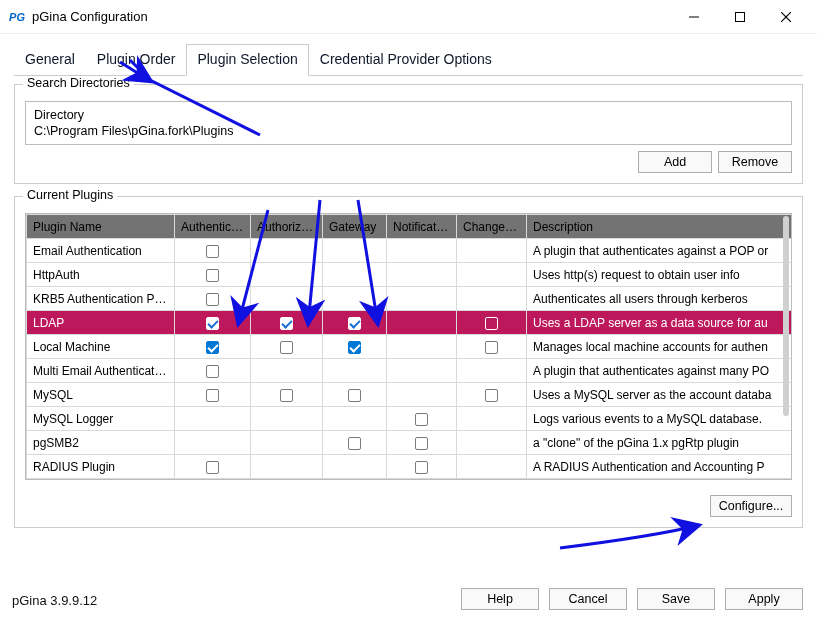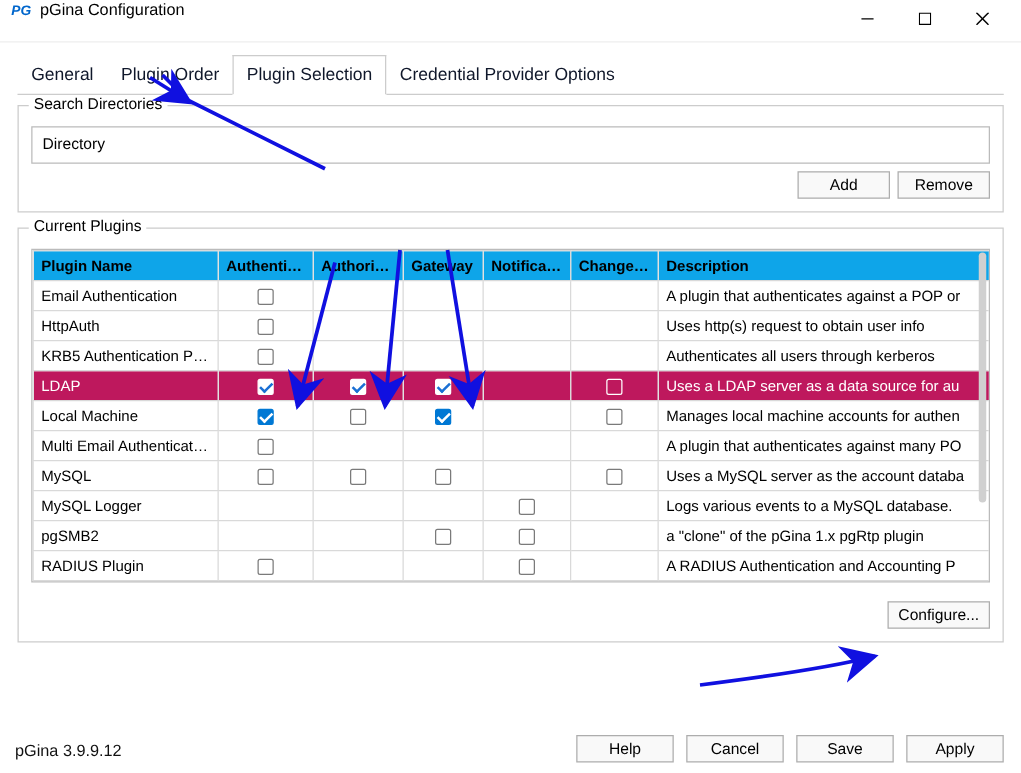--- a/index.html
+++ b/index.html
@@ -1,17 +1,17 @@
 <!DOCTYPE html>
 <html><head>
 <meta charset="utf-8">
 <style>
 * { box-sizing: border-box; margin: 0; padding: 0; }
 body { font-family: "Segoe UI", Tahoma, sans-serif; font-size: 12px; background: #fff; width: 817px; height: 618px; overflow: hidden; position: relative; }
-.titlebar { height: 34px; display: flex; padding: 0 8px; border-bottom: 1px solid #eee; }
+.titlebar { height: 34px; display: flex; align-items: center; padding: 0 8px; border-bottom: 1px solid #eee; }
 .titlebar .logo { width: 18px; height: 18px; margin-right: 6px; display: inline-flex; align-items: center; justify-content: center; font-size: 11px; font-weight: bold; font-style: italic; color: #0066cc; }
 .titlebar .title { flex: 1; font-size: 13px; }
 .winbtns { display: flex; gap: 0; }
 .winbtn { width: 46px; height: 30px; display: flex; align-items: center; justify-content: center; cursor: pointer; }
 .winbtn svg { width: 10px; height: 10px; }
 
 .content { padding: 10px 14px 6px; }
 
 .tabs { display: flex; border-bottom: 1px solid #ccc; margin-bottom: 8px; }
 .tab { padding: 6px 10px 8px; font-size: 14px; color:#0f172a; cursor: pointer; border: 1px solid transparent; border-bottom: none; margin-bottom: -1px; }
@@ -24,21 +24,21 @@
 .dirbox .lbl { font-size: 12.5px; margin-bottom: 2px; }
 .dirbox .val { font-size: 12.5px; }
 
 .btnrow { display: flex; justify-content: flex-end; gap: 6px; }
 .btn { border: 1px solid #adadad; background: #f9f9f9; padding: 3px 4px; font-size: 12.5px; cursor: pointer; border-radius: 0; width: 74px; text-align: center; }
 .btn.wide{width:82px;}
 
 .tablewrap { border: 1px solid #bbb; background: #fff; max-height: 282px; overflow: hidden; position: relative; }
 .tbl { border-collapse: collapse; width: 960px; table-layout: fixed; }
 .tbl th, .tbl td { border: 1px solid #d9d9d9; padding: 4px 6px; font-size: 12px; text-align: left; white-space: nowrap; overflow: hidden; text-overflow: ellipsis; height: 24px; }
-.tbl th { background: #0ea5e9; font-weight: bold; }
+.tbl th { background: #737373; font-weight: normal; }
 .tbl tr.selected td { background: #be185d; color: #fff; }
 .chkcell { text-align: center !important; }
 .cb { display: inline-block; width: 13px; height: 13px; border: 1px solid #7a7a7a; border-radius: 2px; background: #fff; position: relative; vertical-align: middle; }
 .cb.checked { background: #0078d4; border-color: #0078d4; }
 .cb.checked::after { content:""; position:absolute; left:3px; top:0px; width:4px; height:8px; border: solid #fff; border-width: 0 2px 2px 0; transform: rotate(45deg); }
 .tbl tr.selected .cb { border-color:#fff; background: transparent; }
 .tbl tr.selected .cb.checked { background: #fff; }
 .tbl tr.selected .cb.checked::after { border-color: #1a6fd4; }
 .hscroll { height: 16px; overflow-x: scroll; overflow-y: hidden; margin-top: -1px; }
 .hscroll .spacer { width: 960px; height: 1px; }
@@ -84,20 +84,21 @@
     <div class="tab">General</div>
     <div class="tab">Plugin Order</div>
     <div class="tab active">Plugin Selection</div>
     <div class="tab">Credential Provider Options</div>
   </div>
 
   <div class="groupbox">
     <span class="legend">Search Directories</span>
     <div class="dirbox">
       <div class="lbl">Directory</div>
+      <div class="val">C:\Program Files\pGina.fork\Plugins</div>
     </div>
     <div class="btnrow">
       <div class="btn">Add</div>
       <div class="btn">Remove</div>
     </div>
   </div>
 
   <div class="groupbox">
     <span class="legend">Current Plugins</span>
     <div class="tablewrap">

